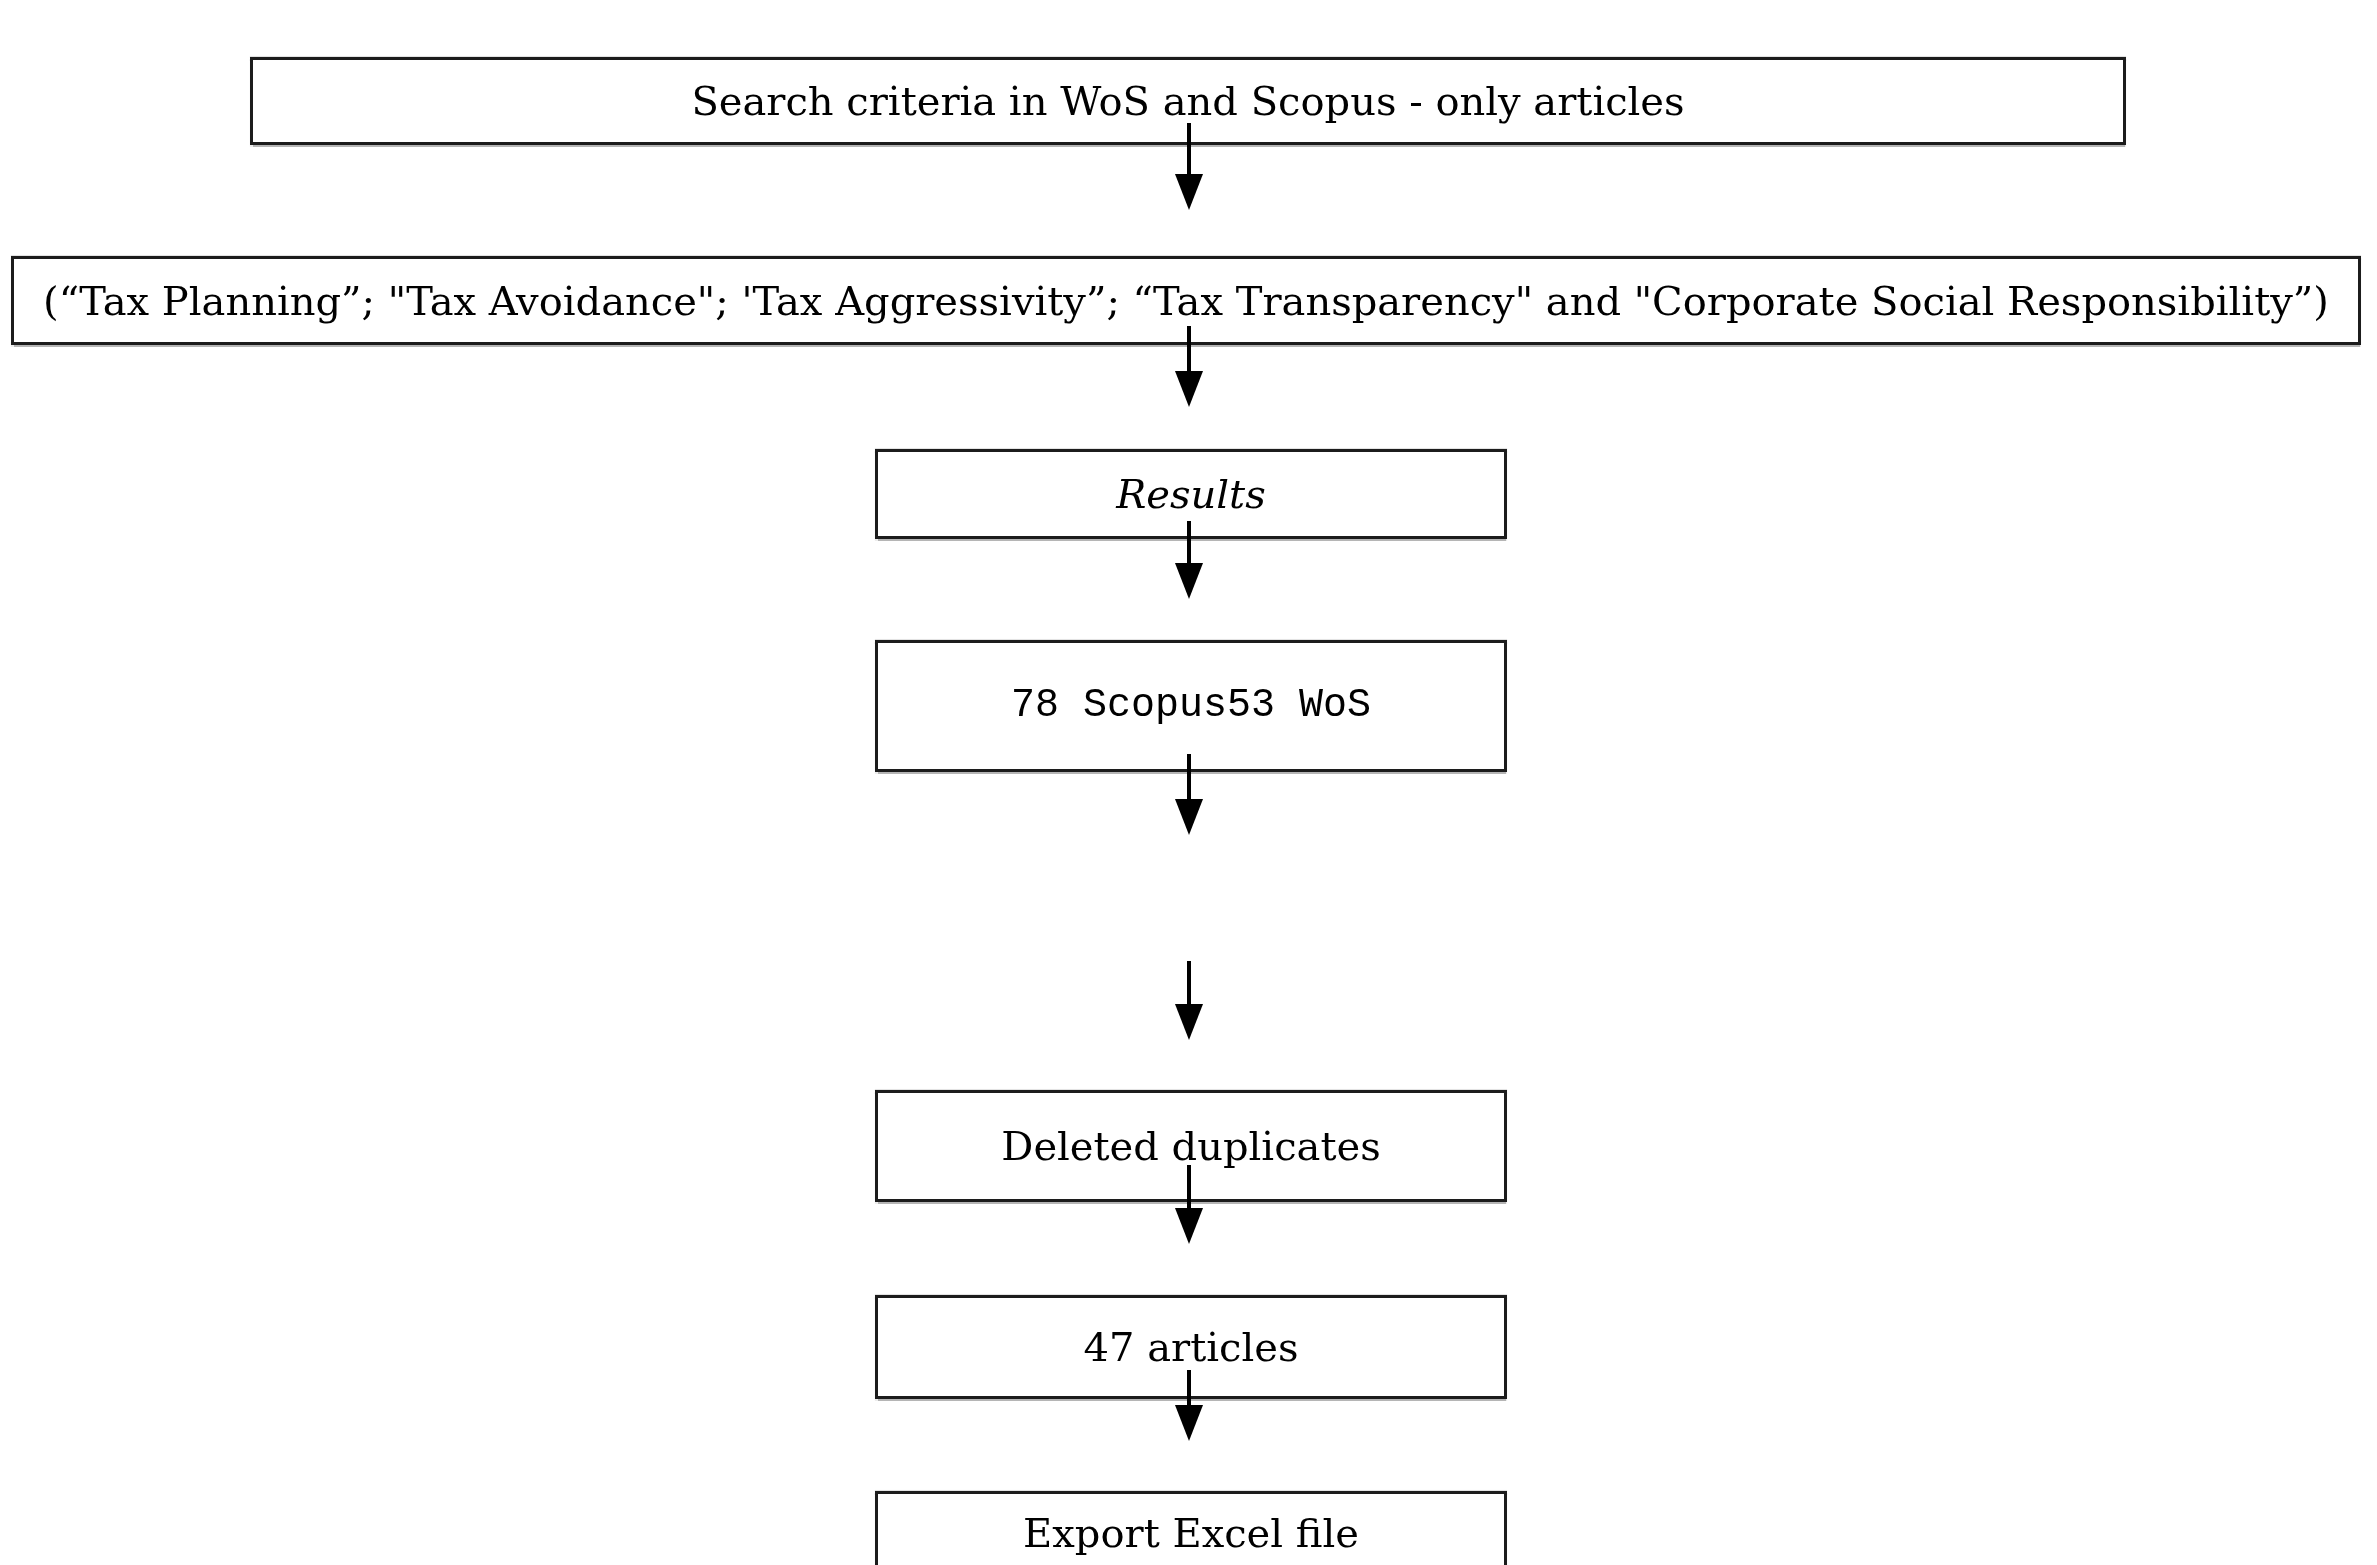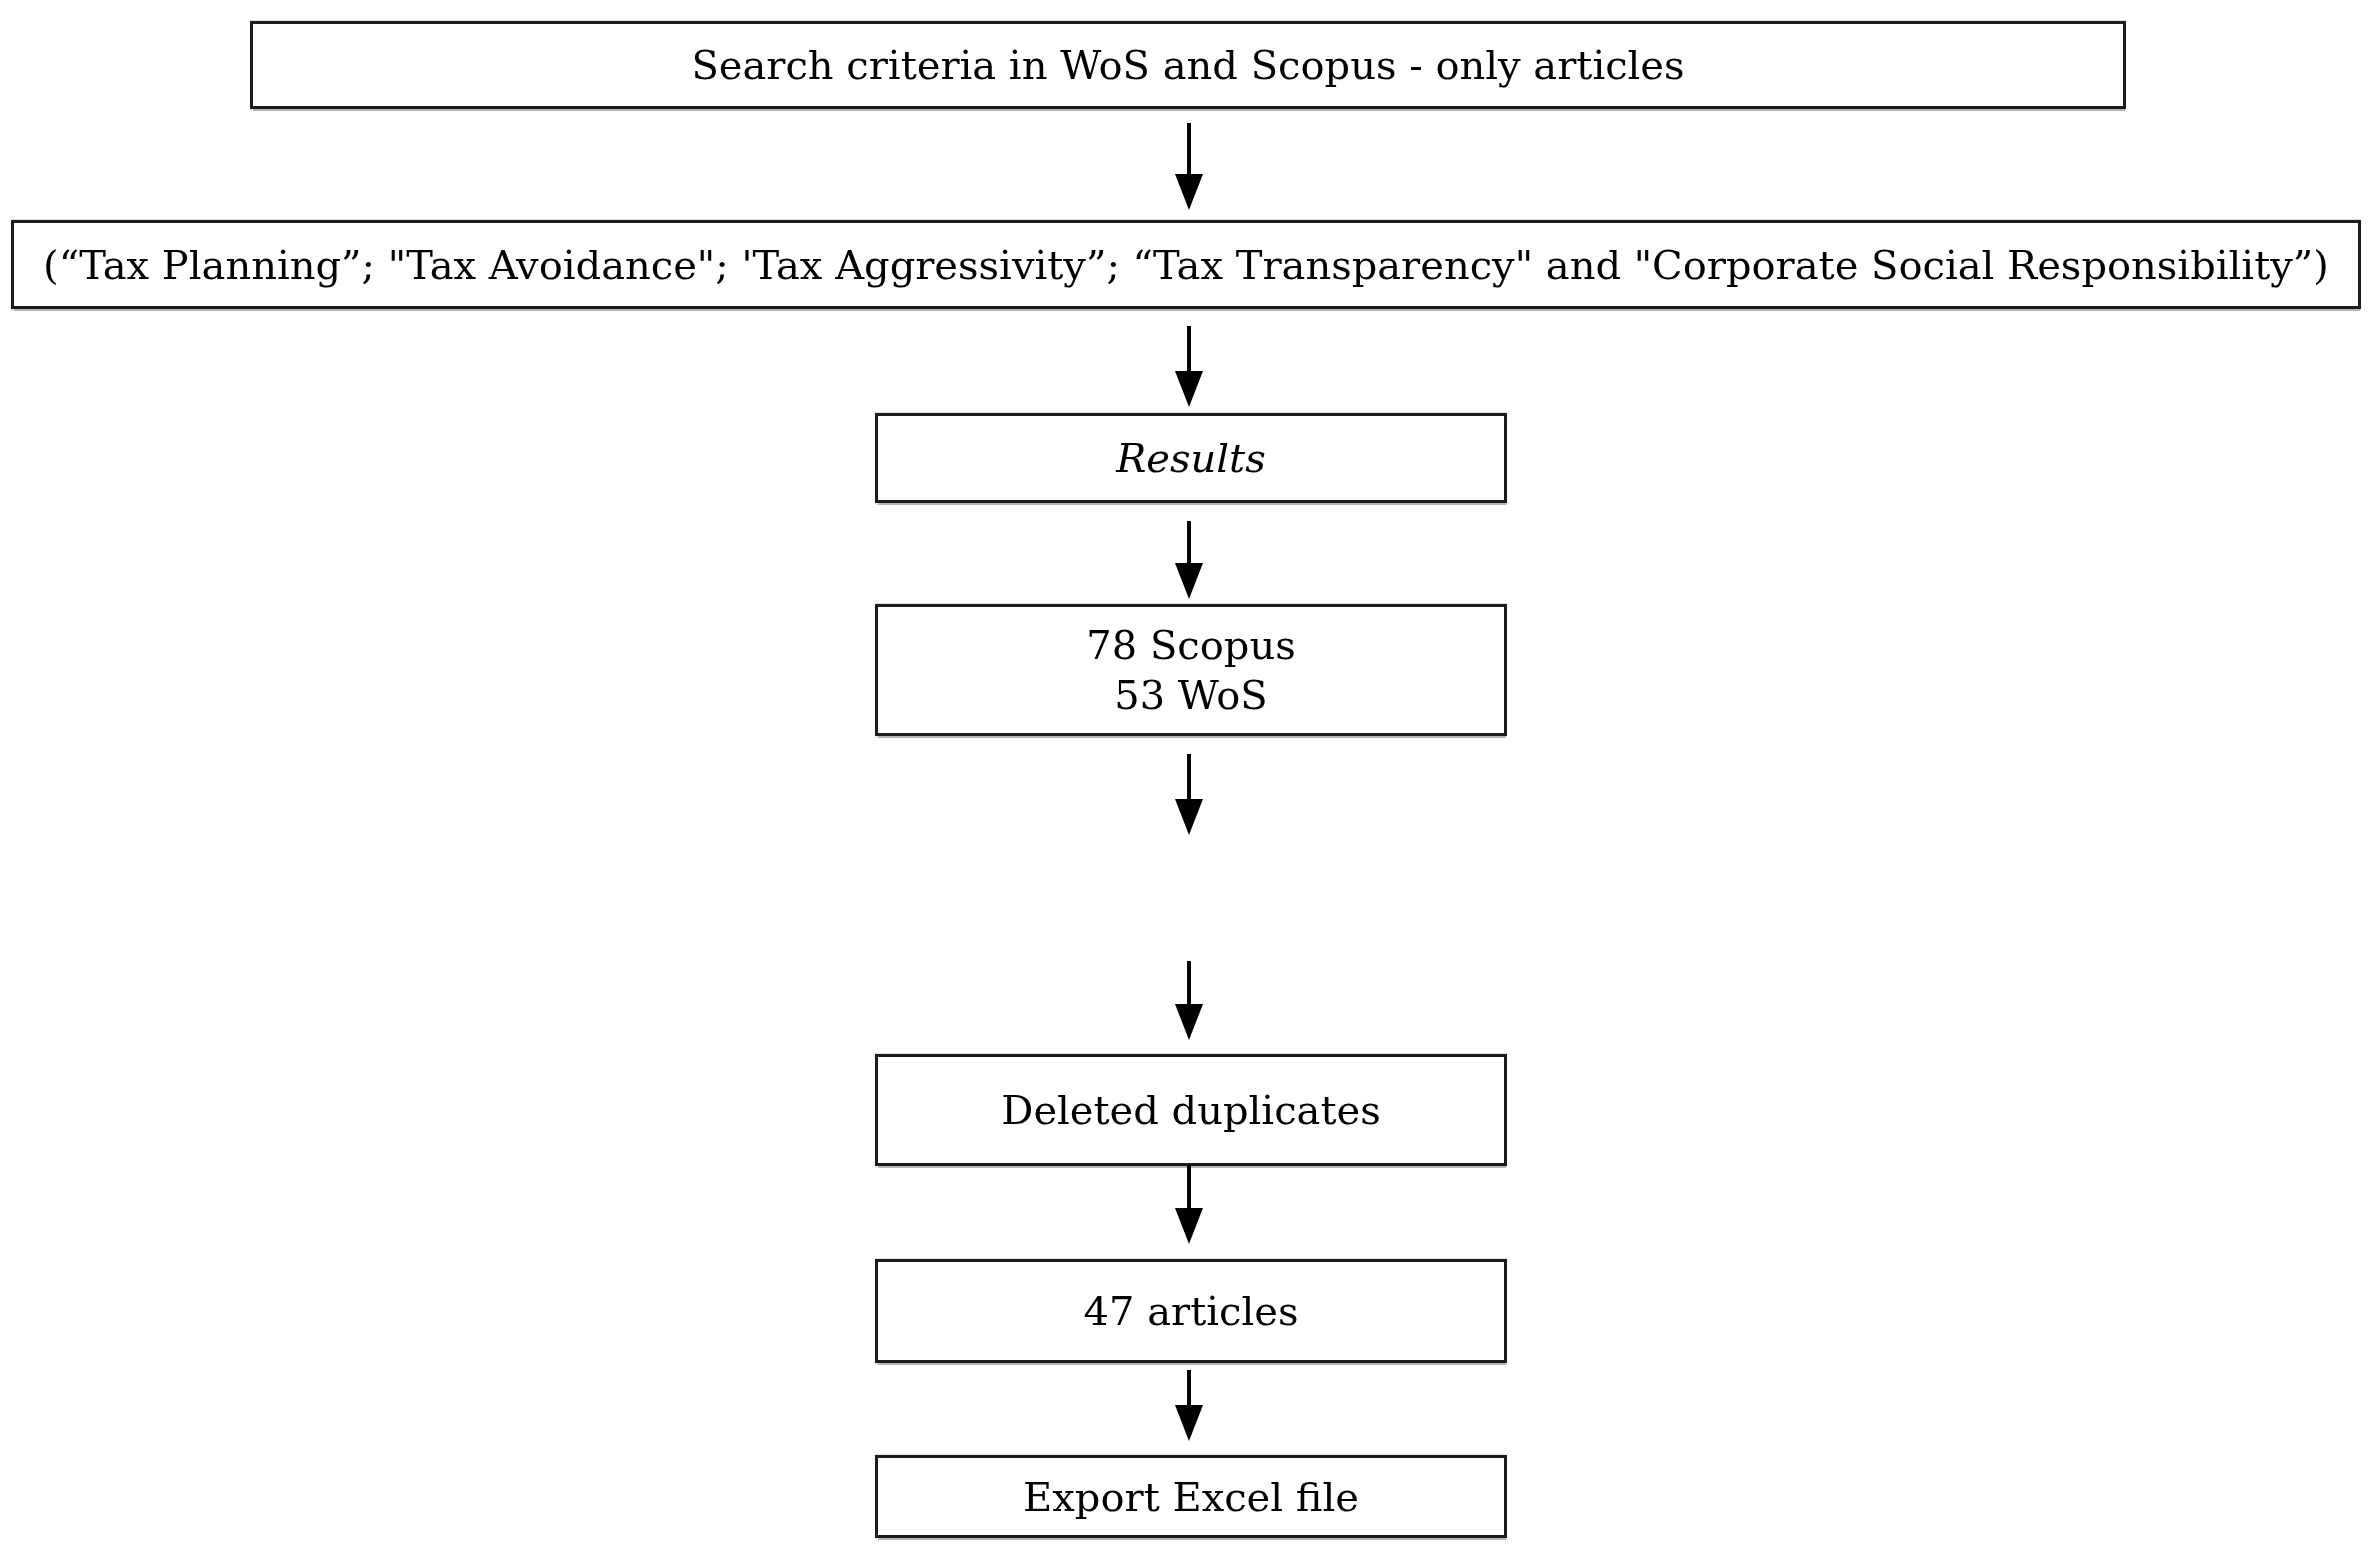--- a/index.html
+++ b/index.html
@@ -22,24 +22,26 @@
     border: 3.1px solid #1c1c1c;
     background: #ffffff;
     display: flex;
     align-items: center;
     justify-content: center;
     text-align: center;
     font-size: 40px;
     line-height: 1.25;
     box-shadow: 0 1.6px 0.8px rgba(90,90,90,0.45), 0 -0.8px 0.8px rgba(150,150,150,0.35);
     padding: 0 15.5px;
+    margin-top: 36px;
   }
   .node-lines {
     display: flex;
-    flex-direction: column;
+    flex-direction: row;
+    font-family: Liberation Mono, monospace;
   }
   
   .n1 { left: 250px;  top: 21px;   width: 1876px; height: 88px; }
   .n2 { left: 11px;   top: 220px;  width: 2350px; height: 89px; }
   .n3 { left: 875px; top: 413px;  width: 632px;  height: 90px; font-style: italic; }
   .n4 { left: 875px; top: 604px;  width: 632px;  height: 132px; }
   .n5 { left: 875px; top: 850px; width: 632px;  height: 92px; }
   .n6 { left: 875px; top: 1054px; width: 632px;  height: 112px; }
   .n7 { left: 875px; top: 1259px; width: 632px;  height: 104px; }
   .n8 { left: 875px; top: 1455px; width: 632px;  height: 83px; }

